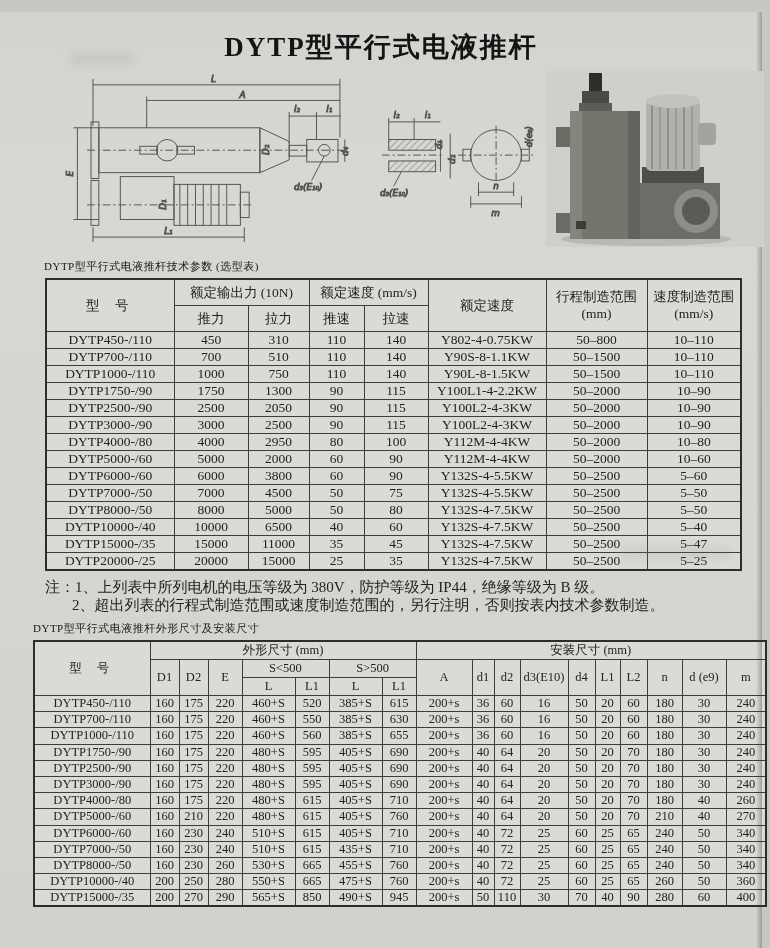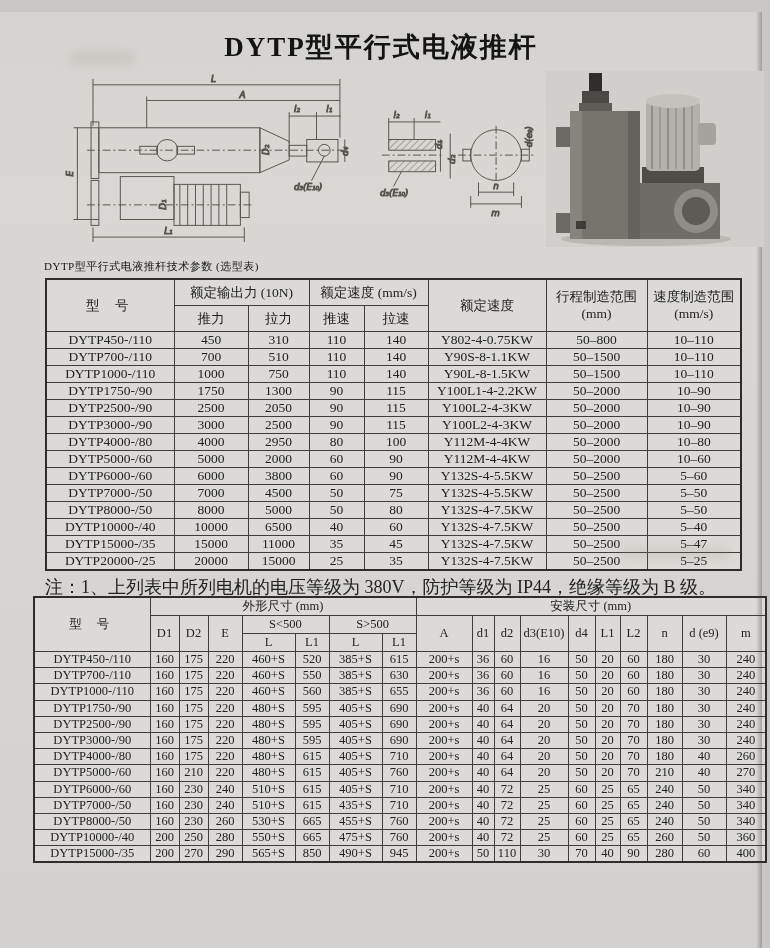--- a/index.html
+++ b/index.html
@@ -49,21 +49,21 @@
   #table1{border:2px solid #2e2d2a;font-size:13.5px;}
   #table2{border:2px solid #2e2d2a;}
   #table1 th{height:25px;font-size:13.5px;}
   #table1 td{height:15.8px;}
   #table2 th{height:17px;}
   #table2 td{height:15.2px;}
   .sp{letter-spacing:6px;}
   .two-line{line-height:1.25;}
   .notes{
     margin:7px 0 0 45px;width:672px;
-    font-size:18px;line-height:18px;color:#222;
+    font-size:15px;line-height:18px;color:#222;
   }
   .note-line{padding-left:27px;}
   .note-line.first{padding-left:0;}
 </style>
 </head>
 <body>
 
 <div class="page">
   <div class="page-edge"></div>
   <div class="bleed" style="left:70px;top:40px;width:64px;height:13px;"></div>
@@ -379,22 +379,24 @@
           <td>35</td>
           <td>Y132S-4-7.5KW</td>
           <td>50–2500</td>
           <td>5–25</td>
         </tr>
       </tbody>
   </table>
 
   <div class="notes">
     <div class="note-line first"><span>注：</span><span>1、上列表中所列电机的电压等级为 380V，防护等级为 IP44，绝缘等级为 B 级。</span></div>
+    <div class="note-line">2、超出列表的行程式制造范围或速度制造范围的，另行注明，否则按表内技术参数制造。</div>
   </div>
 
+  <div class="caption caption2">DYTP型平行式电液推杆外形尺寸及安装尺寸</div>
 
   <table id="table2">
     <colgroup>
       <col style="width:116px">
         <col style="width:29px">
         <col style="width:29px">
         <col style="width:34px">
       <col style="width:53px">
         <col style="width:34px">
         <col style="width:53px">

